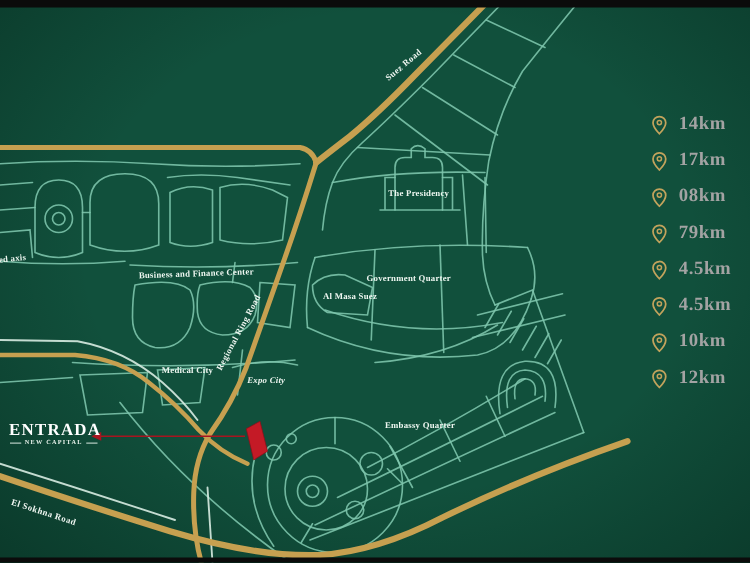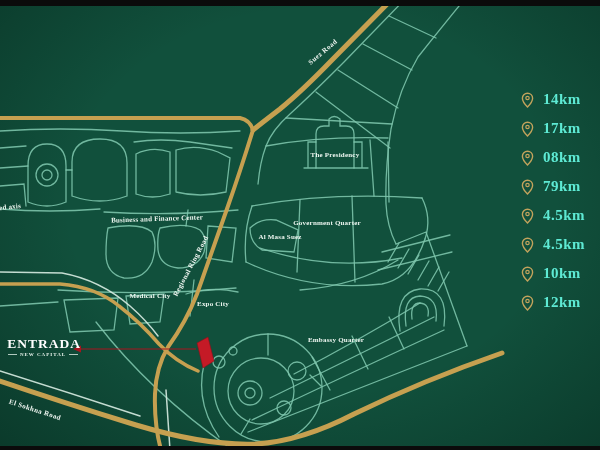--- a/index.html
+++ b/index.html
@@ -31,21 +31,21 @@
   #logo .brand{font-size:13.5px;font-weight:bold;letter-spacing:1px;line-height:14px;}
   #logo .tagline{display:flex;align-items:center;justify-content:center;gap:3px;margin-top:1px;}
   #logo .tagline span.tg{font-size:5px;letter-spacing:1px;font-weight:bold;color:#e9f3ec;}
   #logo .rule{display:inline-block;width:9px;height:1px;background:#cfe0d8;opacity:.85;}
   #distance-list{
     position:absolute;left:521px;top:85px;z-index:4;display:flex;flex-direction:column;
   }
   .drow{height:29px;display:flex;align-items:center;gap:9px;}
   .drow .pin{flex:0 0 auto;display:block;}
   .dval{
-    font-size:15px;font-weight:bold;color:#5eead4;letter-spacing:.5px;line-height:15px;
+    font-size:15px;font-weight:bold;color:#a3a3a3;letter-spacing:.5px;line-height:15px;
   }
   svg .teal{stroke:#7ec6ad;stroke-width:1.3;fill:none;opacity:.88;stroke-linecap:round;}
   svg .white{stroke:#d8ece2;stroke-width:1.5;fill:none;opacity:.9;stroke-linecap:round;}
   svg .gold{stroke:#c6a050;fill:none;stroke-linecap:round;}
 </style>
 </head>
 <body>
 
 <div id="stage">
   <div class="bar top"></div>
@@ -147,21 +147,21 @@
 
     <polygon points="197,343 208,337 214,361 203,368" fill="#c41a26" stroke="#8e0f1a" stroke-width="0.6"></polygon>
   </svg>
 
   <div class="mlabel" style="left:10px;top:207px;transform:translate(-50%,-50%) rotate(-6deg);">ed axis</div>
   <div class="mlabel" style="left:157px;top:219px;transform:translate(-50%,-50%) rotate(-2deg);">Business and Finance Center</div>
   <div class="mlabel" style="left:150px;top:296px;">Medical City</div>
   <div class="mlabel" style="left:280px;top:237px;">Al Masa Suez</div>
   <div class="mlabel" style="left:327px;top:223px;">Government Quarter</div>
   <div class="mlabel" style="left:335px;top:155px;">The Presidency</div>
-  <div class="mlabel" style="left:213px;top:304px;">Expo City</div>
+  <div class="mlabel" style="left:213px;top:304px;font-style:italic;">Expo City</div>
   <div class="mlabel" style="left:336px;top:340px;">Embassy Quarter</div>
 
   <div class="rlabel" style="left:323px;top:52px;transform:translate(-50%,-50%) rotate(-40deg);">Suez Road</div>
   <div class="rlabel" style="left:191px;top:266px;transform:translate(-50%,-50%) rotate(-62deg);">Regional Ring Road</div>
   <div class="rlabel" style="left:35px;top:410px;transform:translate(-50%,-50%) rotate(18deg);">El Sokhna Road</div>
 
   <div id="logo">
     <div class="brand">ENTRADA</div>
     <div class="tagline">
       <span class="rule"></span>

